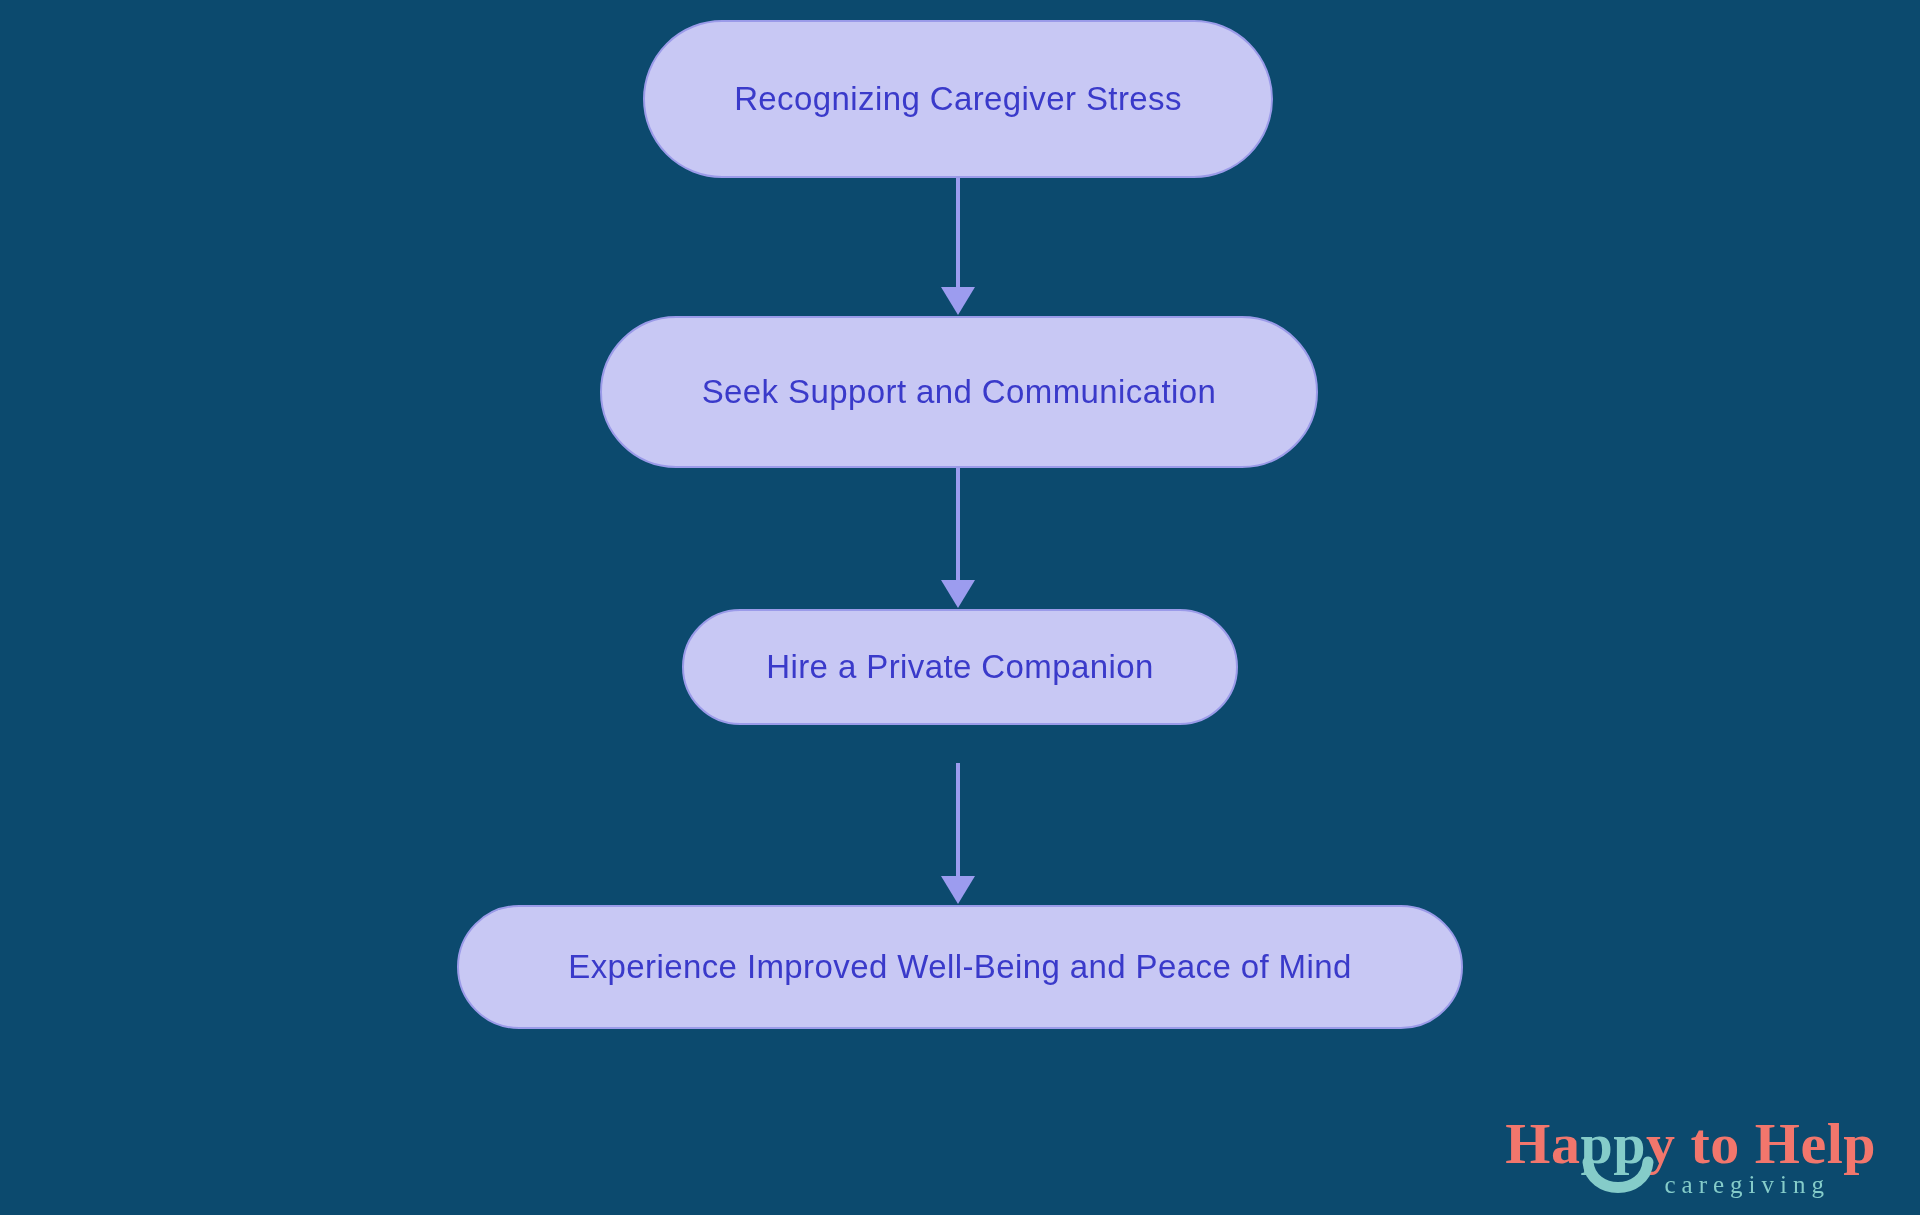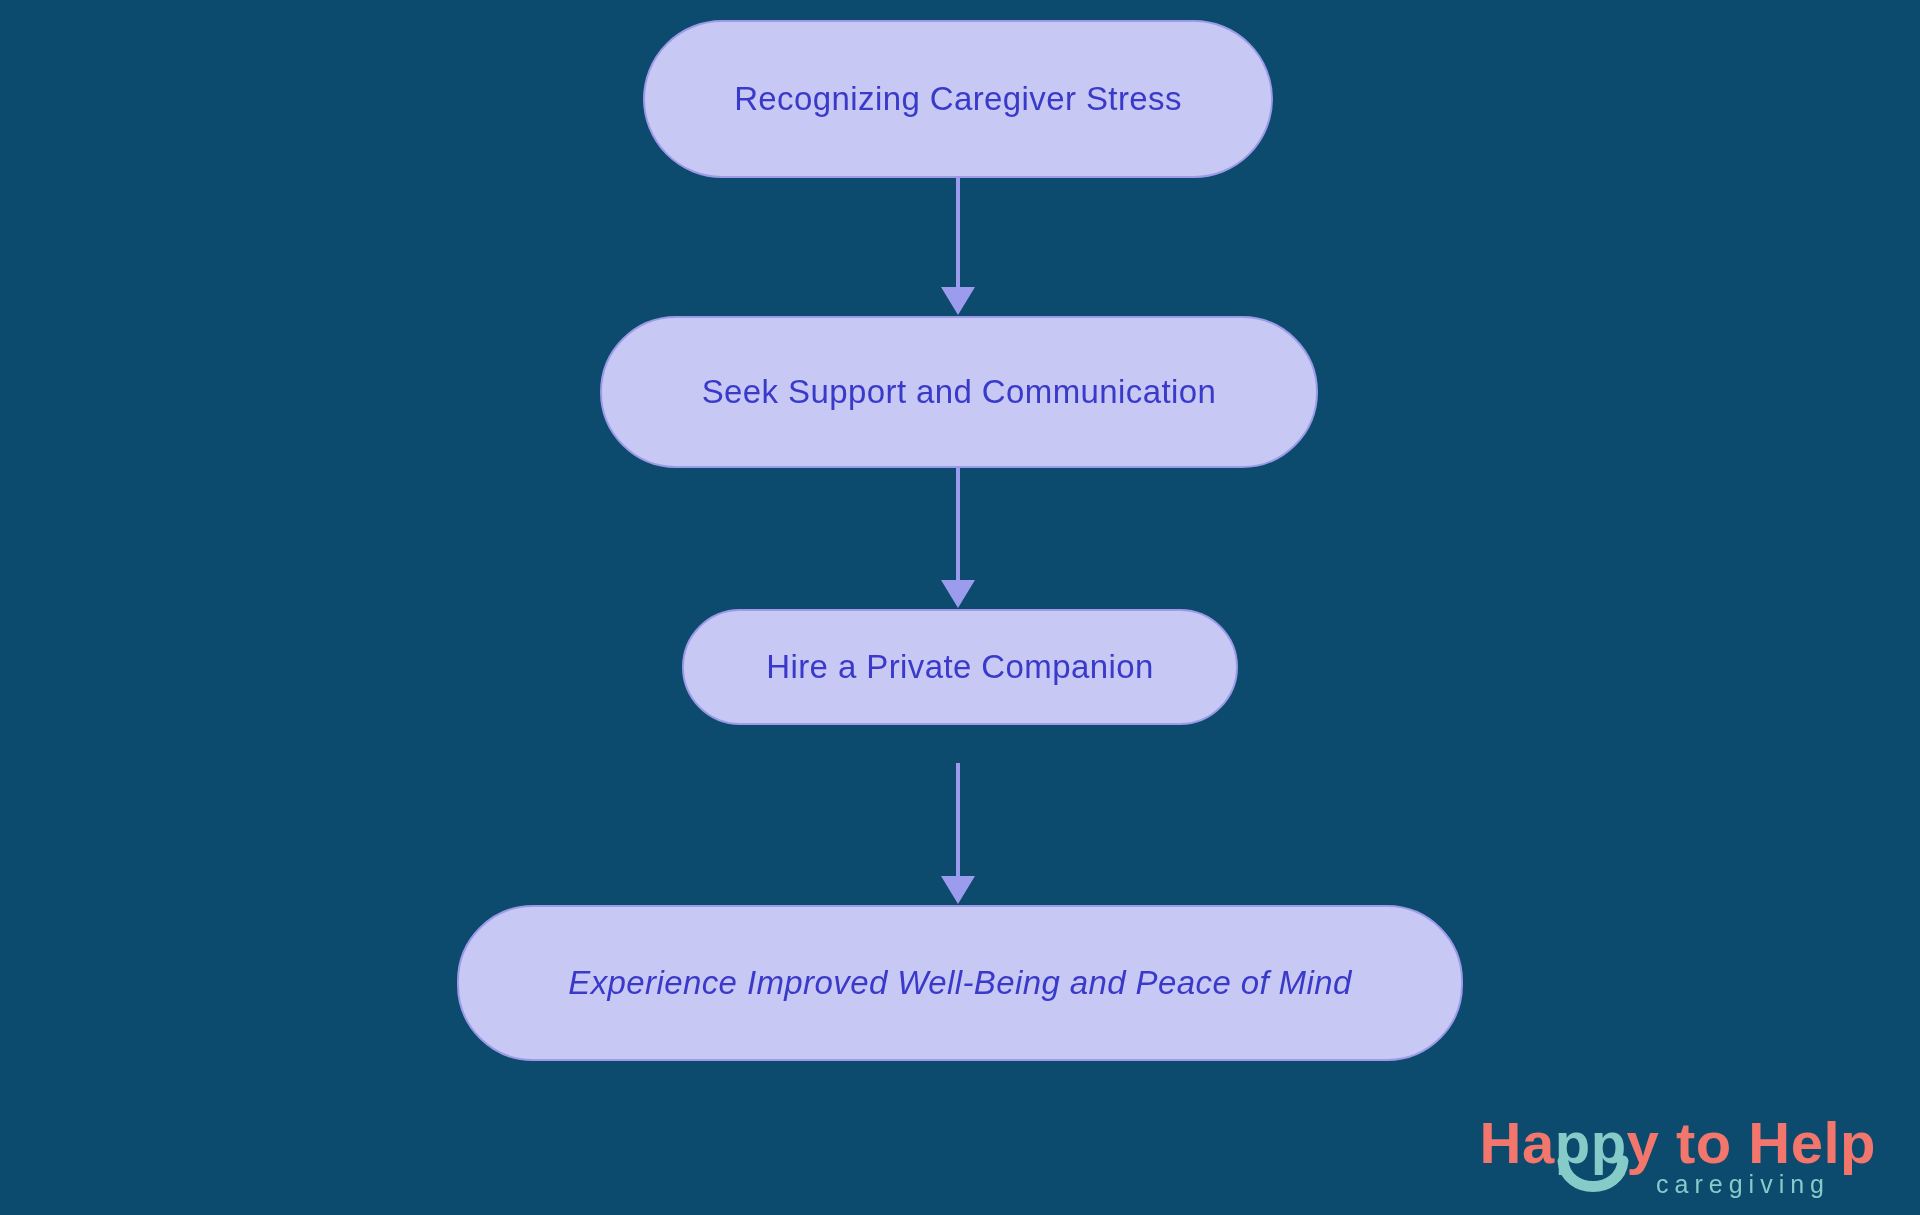--- a/index.html
+++ b/index.html
@@ -24,42 +24,42 @@
     display:flex;align-items:center;justify-content:center;
     color:var(--node-text);
     font-size:33px;
     letter-spacing:0.4px;
     text-align:center;
     font-weight:400;
   }
   .node-1{left:643px;top:20px;width:630px;height:158px;border-radius:79px;}
   .node-2{left:600px;top:316px;width:718px;height:152px;border-radius:76px;}
   .node-3{left:682px;top:609px;width:556px;height:116px;border-radius:77px;}
-  .node-4{left:457px;top:905px;width:1006px;height:156px;border-radius:76px;font-style:italic;}
+  .node-4{left:457px;top:905px;width:1006px;height:124px;border-radius:76px;}
 
   
   .arrow{position:absolute;width:34px;left:941px;}
   .arrow-1{top:178px;height:137px;}
   .arrow-2{top:468px;height:140px;}
   .arrow-3{top:763px;height:141px;}
   .arrow .shaft{
     position:absolute;left:15px;top:0;width:4px;height:calc(100% - 26px);
     background:var(--arrow);
   }
   .arrow .head{
     position:absolute;bottom:0;left:0;width:0;height:0;
     border-left:17px solid transparent;
     border-right:17px solid transparent;
     border-top:28px solid var(--arrow);
   }
 
   
   .logo{
     position:absolute;right:44px;bottom:16px;
-    display:flex;flex-direction:column;align-items:flex-end;
+    display:flex;flex-direction:column;align-items:flex-end;font-family:Liberation Serif, serif;
   }
   .logo-main{
     font-size:58px;font-weight:bold;letter-spacing:0.5px;
     line-height:1.1;white-space:pre;
   }
   .coral{color:var(--coral);}
   .teal{color:var(--teal);}
   .pp-wrap{position:relative;display:inline-block;}
   .smile{position:absolute;left:2px;top:47px;width:72px;height:42px;overflow:visible;}
   .logo-tagline{

